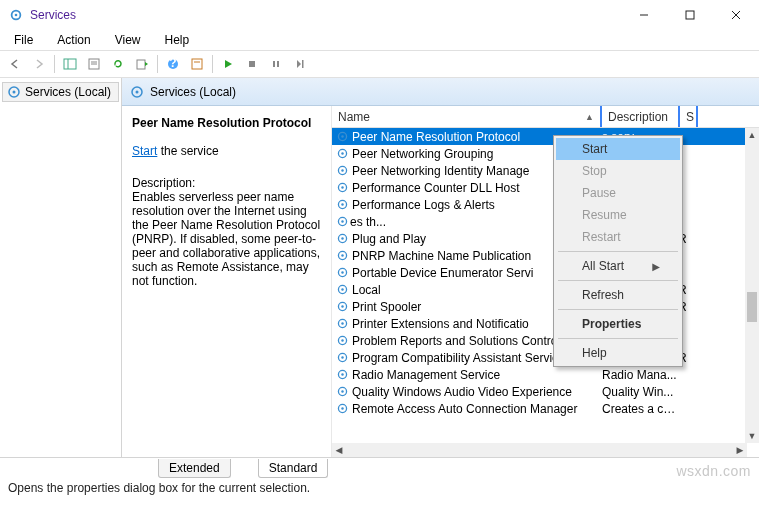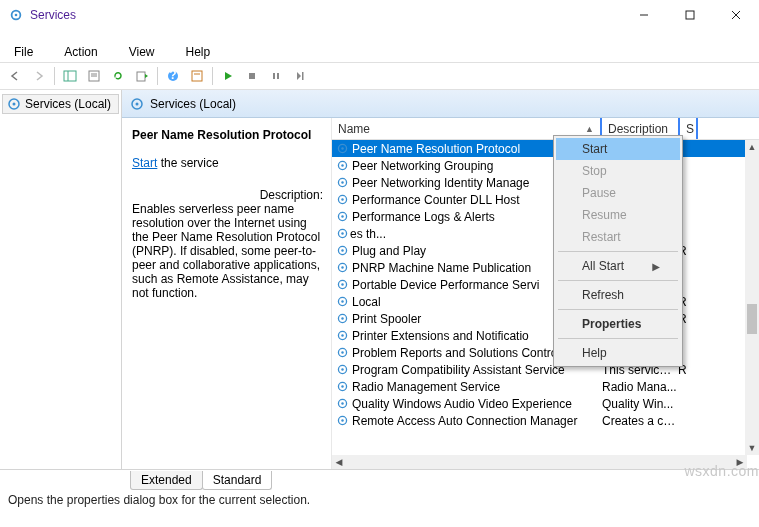--- a/index.html
+++ b/index.html
@@ -2,35 +2,35 @@
 <html><head>
 <meta charset="utf-8">
 <style>
 * { box-sizing: border-box; font-family: "Segoe UI", Tahoma, sans-serif; font-size: 12px; }
 body { margin: 0; background: #fff; width: 759px; height: 527px; position: relative; overflow: hidden; }
 .titlebar { height: 30px; display: flex; align-items: center; padding: 0 0 0 8px; background: #fff; }
 .titlebar .icon { width: 16px; height: 16px; margin-right: 6px; display: flex; align-items: center; justify-content: center; }
 .titlebar .title { flex: 1; font-size: 12px; color: #4c1d95; }
 .winbtns { display: flex; height: 100%; }
 .winbtn { width: 46px; display: flex; align-items: center; justify-content: center; color: #222; }
-.menubar { height: 20px; display: flex; align-items: center; padding: 0 6px; gap: 15px; margin-top: 12px; }
+.menubar { height: 20px; display: flex; align-items: center; padding: 0 6px; gap: 8px; }
 .menuitem { padding: 2px 8px; }
 .toolbar { height: 28px; border-top: 1px solid #e0e0e0; border-bottom: 1px solid #e0e0e0; display: flex; align-items: center; padding: 0 4px; gap: 2px; background: #fff; }
 .tbbtn { width: 22px; height: 22px; display: flex; align-items: center; justify-content: center; border: 1px solid transparent; }
 .tbsep { width: 1px; height: 18px; background: #d0d0d0; margin: 0 2px; }
 .body { display: flex; height: 380px; border-bottom: 1px solid #d4d4d4; }
 .leftpane { width: 122px; border-right: 1px solid #d4d4d4; padding: 4px 2px; background: #fff; }
 .leftnode { display: flex; align-items: center; gap: 4px; padding: 2px 4px; background: #f3f3f3; border: 1px solid #d0d0d0; }
 .rightpane { flex: 1; display: flex; flex-direction: column; position: relative; }
 .pane-header { height: 28px; background: linear-gradient(#e8f1fb,#d6e7f8); border-bottom: 1px solid #b7cde2; display: flex; align-items: center; padding: 0 8px; gap: 6px; }
 .pane-body { flex: 1; display: flex; overflow: hidden; }
 .detailcol { width: 210px; padding: 10px 8px 8px 10px; border-right: 1px solid #e8e8e8; }
 .detailcol h3 { margin: 0 0 14px 0; font-size: 12px; font-weight: bold; }
 .detailcol a { color: #0066cc; text-decoration: underline; }
-.detailcol .desc-label { margin-top: 18px; text-align: right; }
+.detailcol .desc-label { margin-top: 18px; }
 .listcol { flex: 1; position: relative; overflow: hidden; }
 .listheader { display: flex; height: 22px; border-bottom: 1px solid #e0e0e0; background: #fff; }
 .colh { padding: 3px 6px; border-right: 2px solid #3b82f6; display: flex; align-items: center; color: #333; }
 .colh.name { width: 270px; justify-content: space-between; }
 .colh.desc { width: 78px; }
 .colh.s { width: 18px; }
 .sort-arrow { color: #666; font-size: 9px; }
 .listrows { position: absolute; top: 22px; left: 0; right: 0; bottom: 14px; overflow: hidden; }
 .row { display: flex; align-items: center; height: 17px; padding-left: 2px; }
 .row .ic { width: 16px; display: flex; align-items: center; justify-content: center; }
@@ -38,24 +38,24 @@
 .row .de { width: 76px; white-space: nowrap; overflow: hidden; text-overflow: ellipsis; }
 .row .st { width: 16px; }
 .row.sel { background: #0078d7; color: #fff; }
 .hscroll { position: absolute; left: 0; right: 12px; bottom: 0; height: 14px; background: #f0f0f0; display: flex; align-items: center; }
 .hscroll .arrow { width: 14px; height: 14px; display: flex; align-items: center; justify-content: center; color: #555; font-size: 9px; }
 .hscroll .track { flex: 1; height: 14px; background: #f0f0f0; }
 .vscroll { position: absolute; top: 22px; right: 0; width: 14px; bottom: 14px; background: #f0f0f0; display: flex; flex-direction: column; }
 .vscroll .arrow { height: 14px; display: flex; align-items: center; justify-content: center; color: #555; font-size: 9px; }
 .vscroll .thumb { position: absolute; left: 2px; right: 2px; top: 150px; height: 30px; background: #c2c2c2; }
 .tabs { height: 20px; display: flex; align-items: flex-end; padding-left: 130px; background: #fff; }
-.tab { padding: 2px 10px; border: 1px solid #c0c0c0; border-top: none; border-radius: 0 0 3px 3px; margin-right: -1px; background: #fff; position: relative; }
+.tab { padding: 2px 10px; border: 1px solid #c0c0c0; border-top: none; border-radius: 0 0 3px 3px; margin-right: -1px; background: #fff; position: relative; margin-left: 28px; }
 .tab.inactive { background: #f4f4f4; }
 .statusbar { height: 22px; padding: 3px 8px; display: flex; color: #222; }
-.watermark { position: absolute; right: 0; bottom: 48px; color: #c8c8c8; font-size: 14px; letter-spacing: 0.5px; }
+.watermark { position: absolute; right: 8px; bottom: 48px; color: #c8c8c8; font-size: 14px; letter-spacing: 0.5px; }
 .ctxmenu { position: absolute; left: 553px; top: 135px; width: 130px; background: #f0f0f0; border: 1px solid #a0a0a0; box-shadow: 3px 3px 4px rgba(0,0,0,0.25); padding: 2px; z-index: 10; }
 .ctxitem { padding: 4px 20px 4px 26px; display: flex; align-items: center; justify-content: space-between; color: #333; }
 .ctxitem.disabled { color: #9a9a9a; }
 .ctxitem.hover { background: #91c9f7; }
 .ctxsep { height: 1px; background: #c8c8c8; margin: 3px 2px; }
 .ctxitem .sub { font-size: 10px; color: #555; }
 .gear-svg { display: block; }
 </style>
 </head>
 <body>
@@ -300,21 +300,21 @@
               <span class="de">vice ...</span>
               <span class="st"></span>
             </div>
             <div class="row">
               <span class="ic">
                 <svg width="13" height="13" viewBox="0 0 16 16">
                   <circle cx="8" cy="8" r="5" fill="none" stroke="#3b8fd1" stroke-width="1.6"></circle>
                   <circle cx="8" cy="8" r="1.5" fill="#3b8fd1"></circle>
                 </svg>
               </span>
-              <span class="nm">Portable Device Performance Servi</span>
+              <span class="nm">Portable Device Enumerator Servi</span>
               <span class="de">es gr...</span>
               <span class="st"></span>
             </div>
             <div class="row">
               <span class="ic">
                 <svg width="13" height="13" viewBox="0 0 16 16">
                   <circle cx="8" cy="8" r="5" fill="none" stroke="#3b8fd1" stroke-width="1.6"></circle>
                   <circle cx="8" cy="8" r="1.5" fill="#3b8fd1"></circle>
                 </svg>
               </span>

